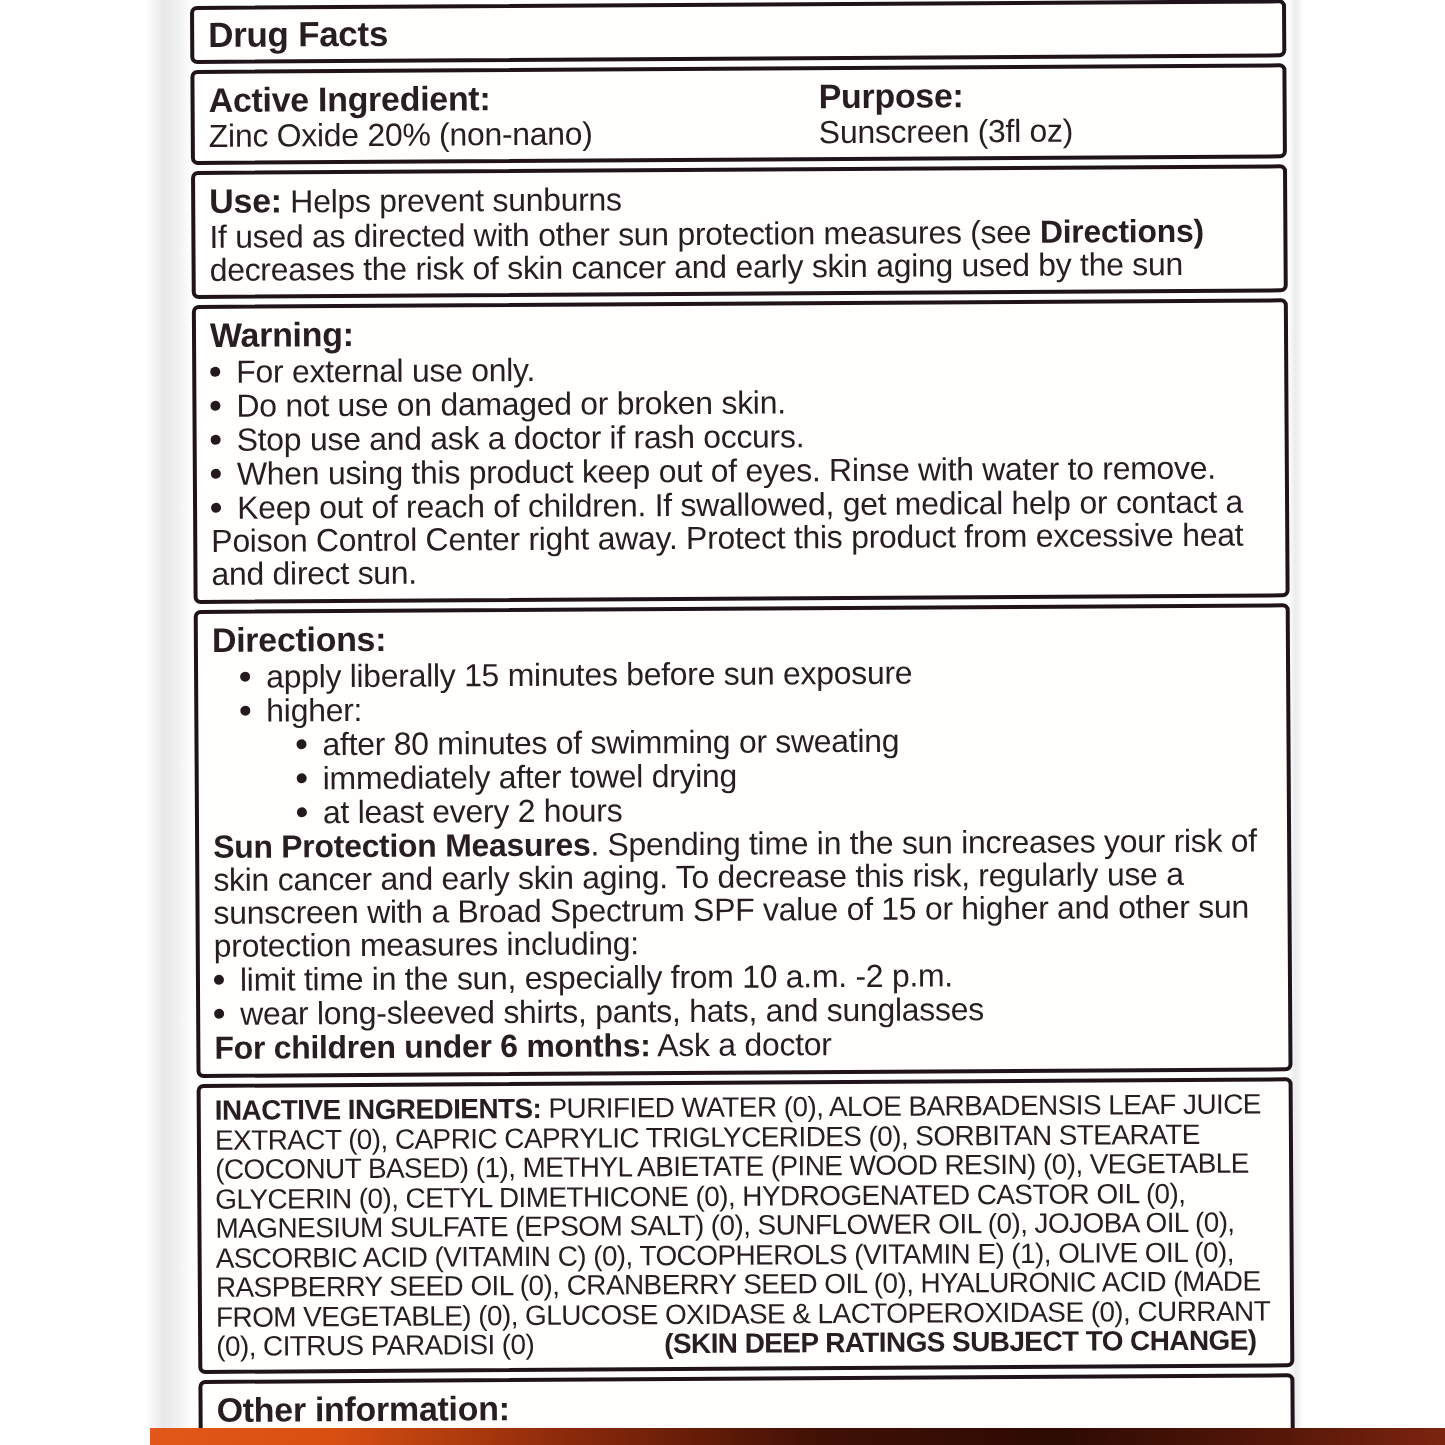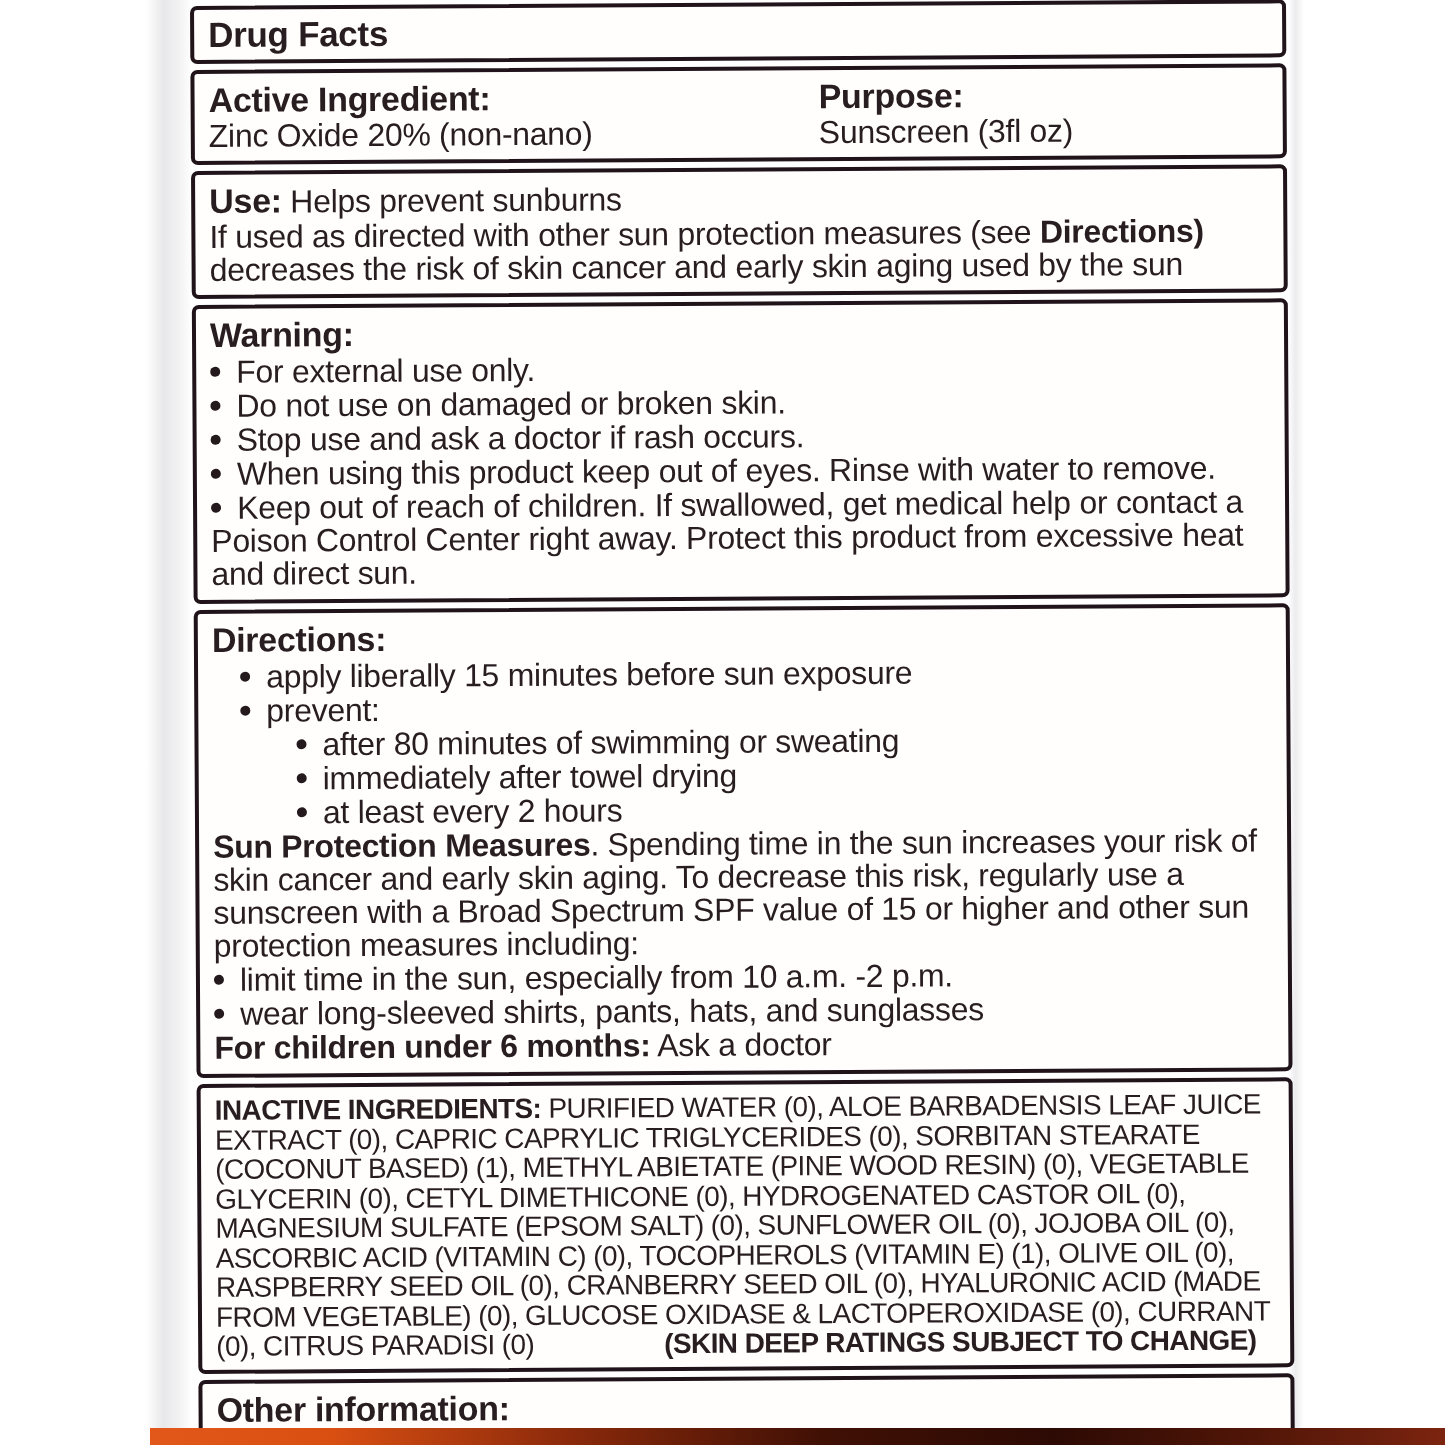--- a/index.html
+++ b/index.html
@@ -83,21 +83,21 @@
     <p><span class="dot"></span><span>Do not use on damaged or broken skin.</span></p>
     <p><span class="dot"></span><span>Stop use and ask a doctor if rash occurs.</span></p>
     <p><span class="dot"></span><span>When using this product keep out of eyes. Rinse with water to remove.</span></p>
     <p><span class="dot"></span><span>Keep out of reach of children. If swallowed, get medical help or contact a Poison Control Center right away. Protect this product from excessive heat and direct sun.</span></p>
   </div>
 
   <div class="box">
     <div class="sec-h">Directions:</div>
     <div class="bullets-main">
       <p><span class="dot"></span><span>apply liberally 15 minutes before sun exposure</span></p>
-      <p><span class="dot"></span><span>prevent:</span></p>
+      <p><span class="dot"></span><span>higher:</span></p>
     </div>
     <div class="bullets-sub">
       <p><span class="dot"></span><span>after 80 minutes of swimming or sweating</span></p>
       <p><span class="dot"></span><span>immediately after towel drying</span></p>
       <p><span class="dot"></span><span>at least every 2 hours</span></p>
     </div>
     <p><span class="b">Sun Protection Measures</span><span>.  Spending time in the sun increases your risk of skin cancer and early skin aging. To decrease this risk, regularly use a sunscreen with a Broad Spectrum SPF value of 15 or higher and other sun protection measures including:</span></p>
     <p><span class="dot"></span><span>limit time in the sun, especially from 10 a.m. -2 p.m.</span></p>
     <p><span class="dot"></span><span>wear long-sleeved shirts, pants, hats, and sunglasses</span></p>
     <p><span class="b">For children under 6 months:</span><span> Ask a doctor</span></p>

